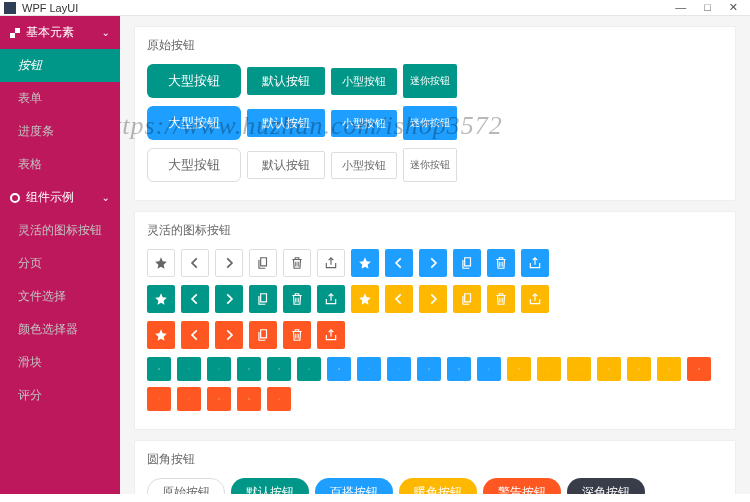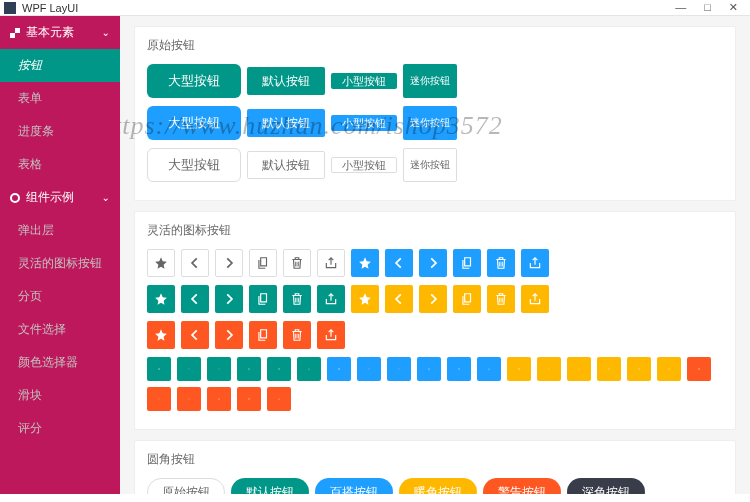--- a/index.html
+++ b/index.html
@@ -16,21 +16,21 @@
 .sb-grid{background:conic-gradient(#fff 0 25%,transparent 0 50%,#fff 0 75%,transparent 0);background-size:10px 10px;}
 .sb-donut{border:2px solid #fff;border-radius:50%;}
 .sb-item{padding:8px 18px;cursor:pointer;}
 .sb-item.active{background:#009688;color:#fff;font-style:italic;}
 .content{flex:1;background:#f5f5f5;overflow-y:auto;padding:10px 14px;position:relative;}
 .panel{background:#fff;border:1px solid #eee;border-radius:2px;margin-bottom:10px;padding:10px 12px;}
 .panel-title{font-size:12px;color:#666;margin-bottom:10px;}
 .row{display:flex;flex-wrap:wrap;gap:6px;align-items:center;margin-bottom:8px;}
 .btn{display:inline-flex;align-items:center;justify-content:center;border:1px solid transparent;border-radius:2px;color:#fff;cursor:pointer;font-size:12px;height:28px;padding:0 14px;white-space:nowrap;}
 .btn.lg{height:34px;padding:0 20px;font-size:13px;border-radius:6px;}
-.btn.sm{height:16px;padding:0 10px;font-size:11px;}
+.btn.sm{height:27px;padding:0 10px;font-size:11px;}
 .btn.xs{height:14px;padding:16px 6px;font-size:10px;}
 .btn.primary{background:#009688;}
 .btn.normal{background:#1E9FFF;}
 .btn.warm{background:#FFB800;}
 .btn.danger{background:#FF5722;}
 .btn.dark{background:#393D49;}
 .btn.outline{background:#fff;color:#666;border-color:#ddd;}
 .btn.pill{border-radius:100px;}
 .iconbtn{width:28px;height:28px;padding:0;}
 .iconbtn.sm{width:24px;height:24px;}
@@ -85,21 +85,20 @@
       </div>
       <div class="sb-item active">按钮</div>
       <div class="sb-item">表单</div>
       <div class="sb-item">进度条</div>
       <div class="sb-item">表格</div>
       <div class="sb-head">
         <span class="sb-ic sb-donut"></span>
         <span>组件示例</span>
         <span class="chev">⌄</span>
       </div>
-      <div class="sb-item">弹出层</div>
       <div class="sb-item">灵活的图标按钮</div>
       <div class="sb-item">分页</div>
       <div class="sb-item">文件选择</div>
       <div class="sb-item">颜色选择器</div>
       <div class="sb-item">滑块</div>
       <div class="sb-item">评分</div>
     </div>
   <div class="content">
     <div class="watermark">https://www.huzhan.com/ishop3572</div>
 

